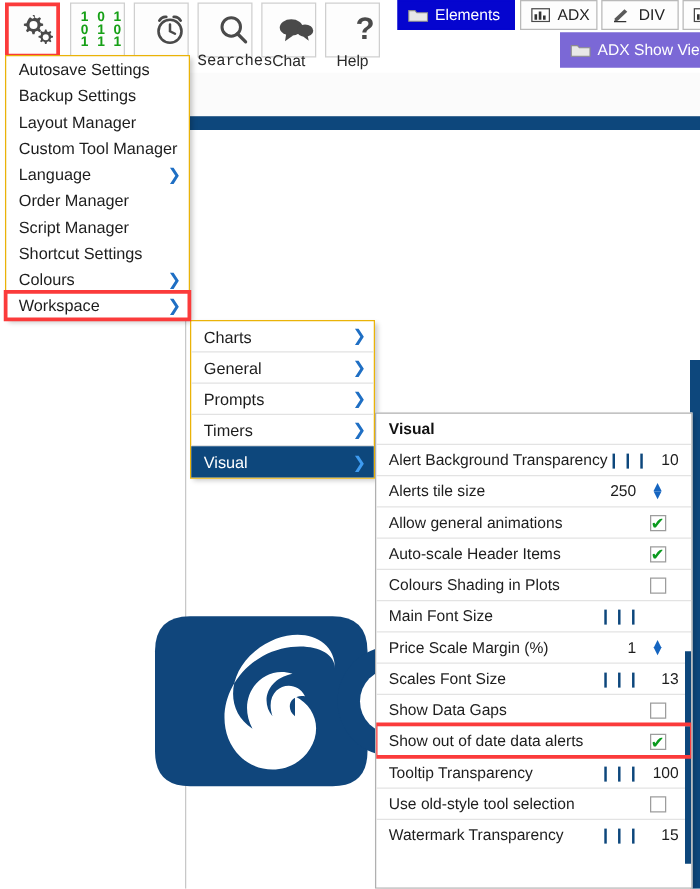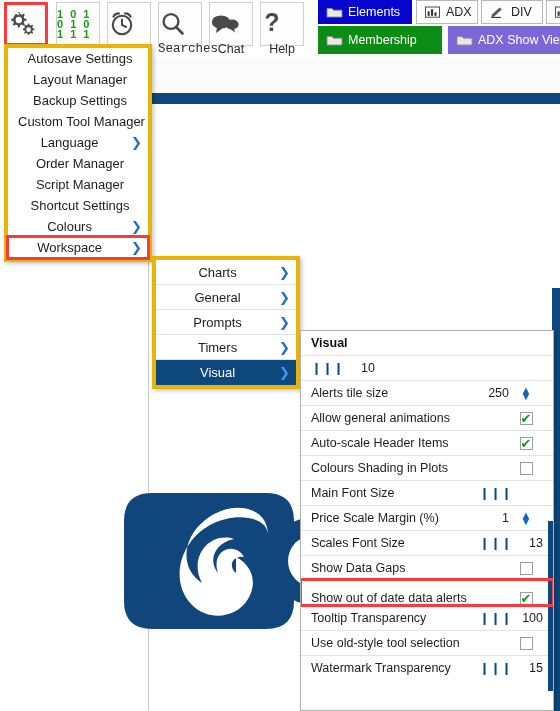--- a/index.html
+++ b/index.html
@@ -14,21 +14,21 @@
   #app { position: relative; width: 560px; height: 711px; background:#ffffff; }
 
   
   .toolbar {
     position: absolute; left: 0; top: 0; width: 560px; height: 58px;
     background: #ffffff; overflow: hidden;
   }
   .tbtn {
     position: absolute; top: 2px; width: 44px; height: 44px;
     border: 1px solid #cfcfcf; background: #fdfdfd;
-    display: flex; align-items: center; justify-content: flex-start;
+    display: flex; align-items: center; justify-content: flex-end;
   }
   .tbtn.sel { border: 3px solid #fb3b3b; }
   .tlabel {
     position: absolute; top: 42px; font-size: 12.5px; color: #2b2b2b;
     text-align: center; white-space: nowrap;
   }
 
   
   .binrow { font-family: "Liberation Sans", sans-serif; font-weight:bold; font-size:11px;
             color:#16a016; line-height:10px; letter-spacing:2px; }
@@ -62,21 +62,21 @@
 
   
   .page-scroll {
     position: absolute; left: 552px; top: 288px; width: 8px; height: 423px;
     background: #0d477c;
   }
 
   
   .menu {
     position: absolute; background: #ffffff;
-    border: 4px solid #eab308; box-shadow: 2px 2px 4px rgba(0,0,0,.22); text-align: center;
+    border: 1px solid #eab308; box-shadow: 2px 2px 4px rgba(0,0,0,.22);
   }
   .menu-item {
     position: relative; display: flex; align-items: center;
     height: 21px; padding: 0 6px 0 10px; font-size: 13px; color: #1d1d1d;
     white-space: nowrap;
   }
   .menu-item.hi { background: #0d477c; color:#ffffff; }
   .menu-item.boxed { outline: 3px solid #fb3b3b; outline-offset: -1px; z-index: 3; }
   .menu-item .lbl { flex: 1 1 auto; }
   .arrow { color:#1f6fc4; font-weight: bold; font-size: 13px; margin-left: 10px; }
@@ -97,21 +97,21 @@
     height: 24px; display: flex; align-items: center; padding-left: 10px;
     font-size: 12.5px; font-weight: bold; color: #111;
   }
   .vrow {
     position: relative; height: 25px; display: flex; align-items: center;
     padding: 0 10px 0 10px; border-top: 1px solid #e3e3e3; font-size: 12.5px; color: #1d1d1d;
   }
   .vrow .name { flex: 1 1 auto; white-space: nowrap; }
   .vrow .val  { width: 30px; text-align: right; color:#1d1d1d; }
   .vrow .ctl  { width: 34px; display:flex; align-items:center; justify-content:center; }
-  .vrow.boxed { outline: 3px solid #fb3b3b; outline-offset: -1px; z-index: 4; align-items: flex-end; }
+  .vrow.boxed { outline: 3px solid #fb3b3b; outline-offset: -1px; z-index: 4; }
 
   .slider-glyph { color:#0d477c; font-weight:bold; letter-spacing:1px; font-size:12px; }
   .spin { display:flex; flex-direction:column; align-items:center; line-height:6px; color:#1565c0; }
   .spin span { font-size:11px; }
   .chk {
     width: 13px; height: 13px; border: 1px solid #9d9d9d; background:#fff;
     display:flex; align-items:center; justify-content:center;
   }
   .chk .tick { color:#0a9a1e; font-size:13px; font-weight:bold; line-height:11px; }
 
@@ -221,44 +221,38 @@
     <div class="rtab" style="left:546px; top:0px; width:40px;">
       <svg class="folder" viewBox="0 0 17 12">
         <rect x="1.5" y="1" width="14" height="10.2" fill="#fff" stroke="#4a4a4a" stroke-width="1"></rect>
         <rect x="3.6" y="5.4" width="2.1" height="4.4" fill="#333"></rect>
         <rect x="7" y="3.2" width="2.1" height="6.6" fill="#333"></rect>
         <rect x="10.4" y="6.4" width="2.1" height="3.4" fill="#333"></rect>
       </svg>
       <span></span>
     </div>
 
-    <div class="rtab green" style="left:318px; top:26px; width:124px; height:28px;">
-      <svg class="folder" viewBox="0 0 17 12">
-        <path d="M1 2.5 L6 2.5 L7.5 4.2 L16 4.2 L16 11 L1 11 Z" fill="#e8e8e8" stroke="#8d8d8d" stroke-width=".9"></path>
-      </svg>
-      <span>Membership</span>
-    </div>
 
     <div class="rtab purple" style="left:448px; top:26px; width:142px; height:28px;">
       <svg class="folder" viewBox="0 0 17 12">
         <path d="M1 2.5 L6 2.5 L7.5 4.2 L16 4.2 L16 11 L1 11 Z" fill="#e8e8e8" stroke="#8d8d8d" stroke-width=".9"></path>
       </svg>
       <span>ADX Show Views</span>
     </div>
   </div>
 
   <div class="menu" id="menu1">
       <div class="menu-item">
         <span class="lbl">Autosave Settings</span>
       </div>
       <div class="menu-item">
+        <span class="lbl">Backup Settings</span>
+      </div>
+      <div class="menu-item">
         <span class="lbl">Layout Manager</span>
-      </div>
-      <div class="menu-item">
-        <span class="lbl">Backup Settings</span>
       </div>
       <div class="menu-item">
         <span class="lbl">Custom Tool Manager</span>
       </div>
       <div class="menu-item">
         <span class="lbl">Language</span>
         <span class="arrow">❯</span>
       </div>
       <div class="menu-item">
         <span class="lbl">Order Manager</span>
@@ -299,20 +293,21 @@
       <div class="menu-item hi">
         <span class="lbl">Visual</span>
         <span class="arrow">❯</span>
       </div>
     </div>
 
   <div id="visual-panel">
     <div class="vp-title">Visual</div>
     <div id="vp-rows">
         <div class="vrow">
+          <span class="name">Alert Background Transparency</span>
           <span class="ctl">
             <span class="slider-glyph">❙❙❙</span>
           </span>
           <span class="val">10</span>
         </div>
         <div class="vrow">
           <span class="name">Alerts tile size</span>
           <span class="val" style="width: 40px;">250</span>
           <span class="ctl">
             <span class="spin">

